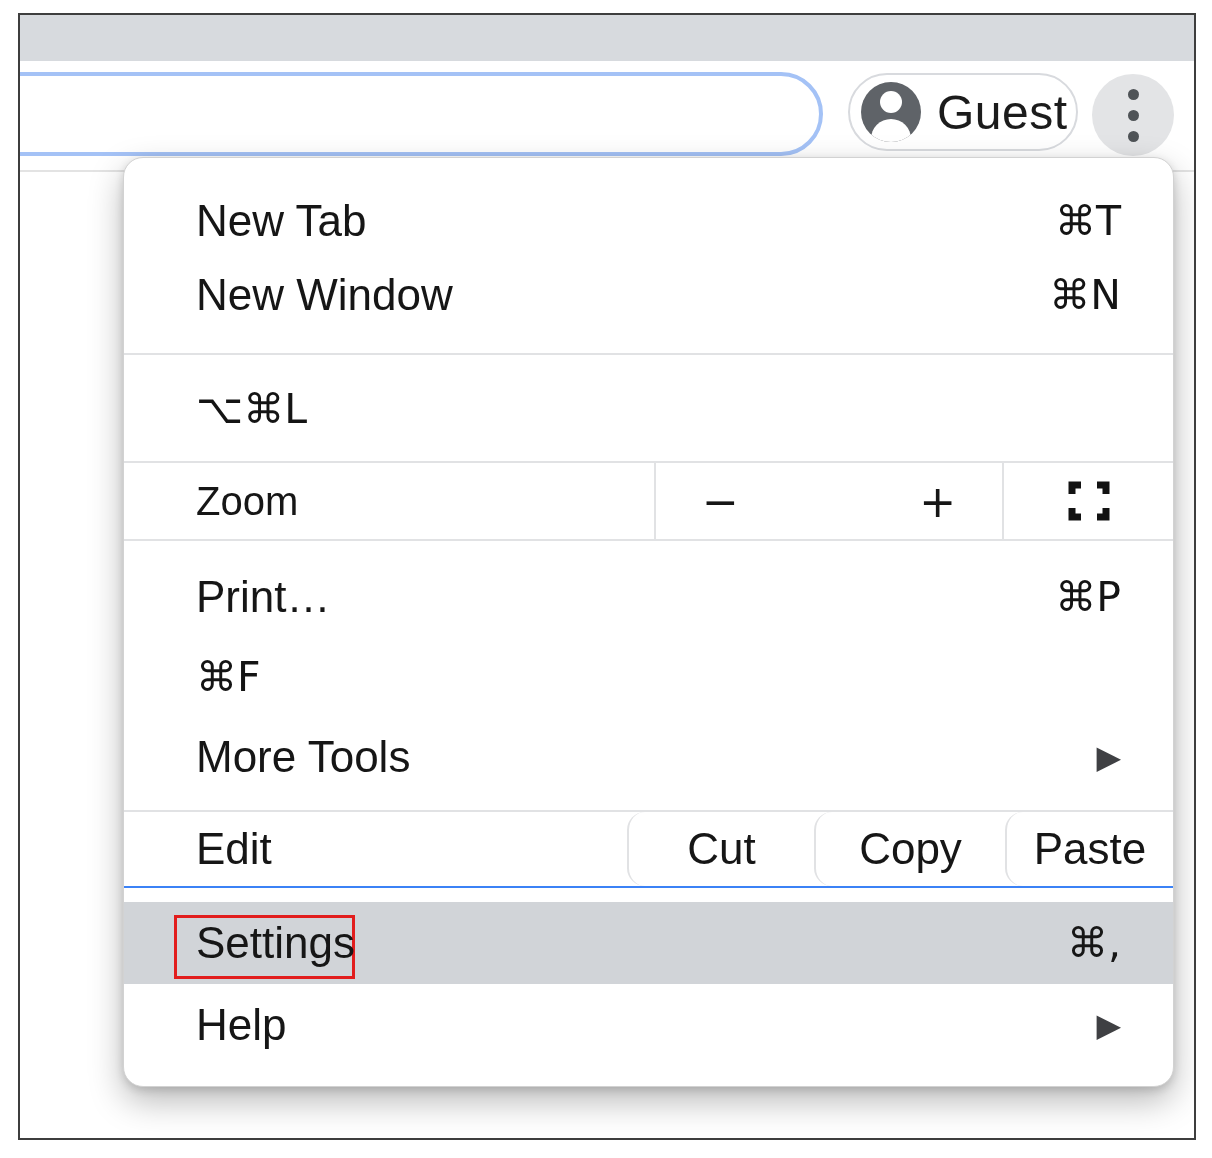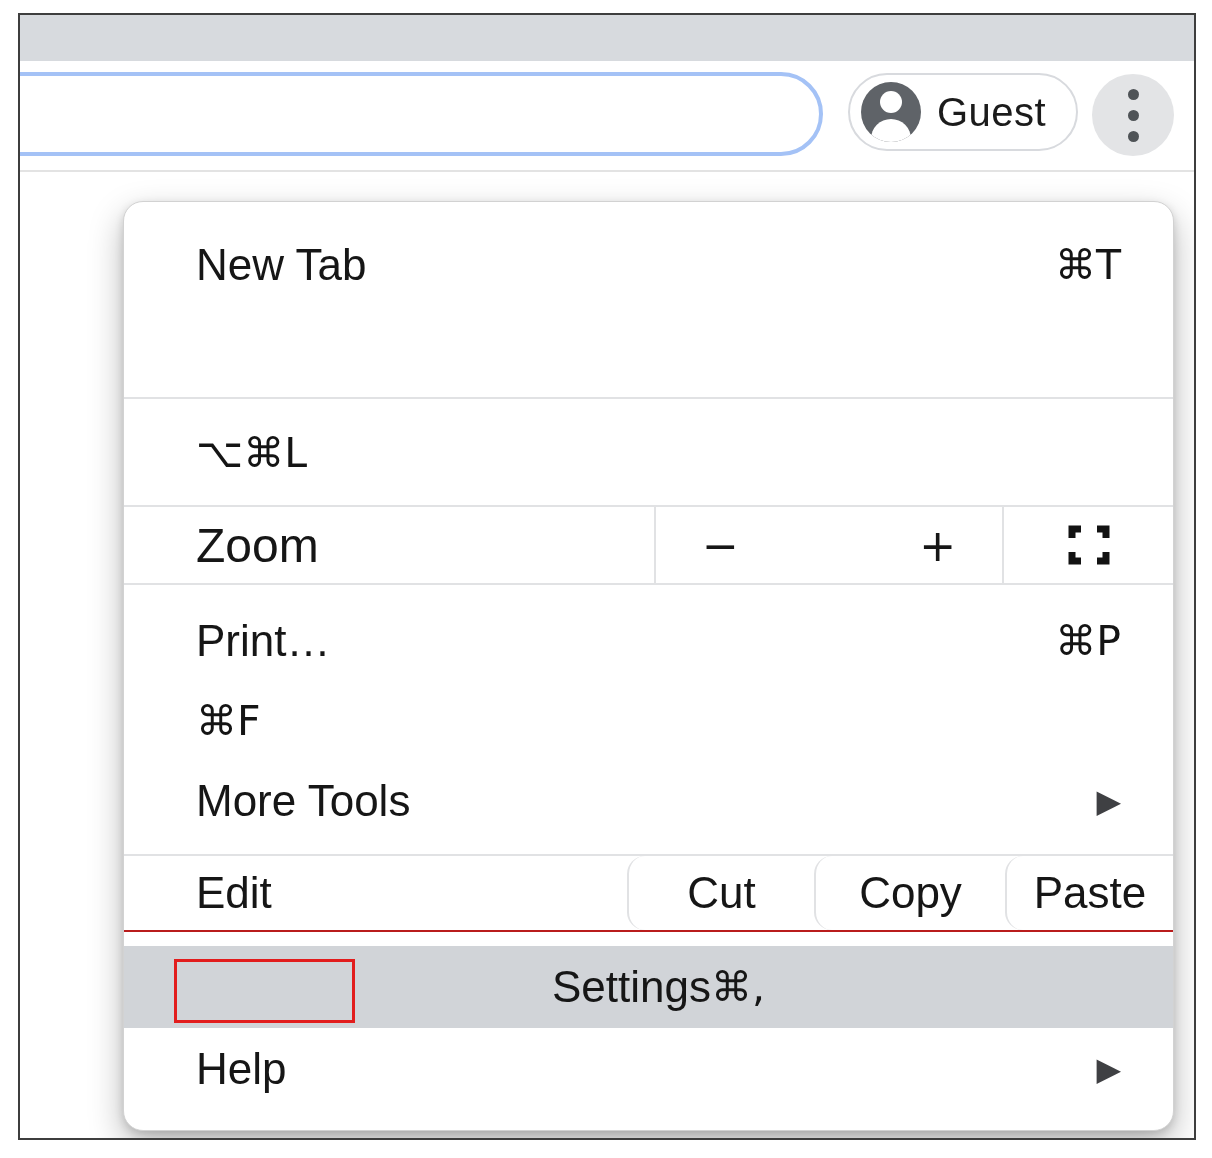--- a/index.html
+++ b/index.html
@@ -26,69 +26,68 @@
     position: absolute; left: 828px; top: 58px; width: 230px; height: 78px;
     background: #fff; border: 2px solid #d8dade; border-radius: 40px;
     display: flex; align-items: center; padding-left: 11px; gap: 16px;
   }
   .avatar {
     width: 60px; height: 60px; border-radius: 50%; background: #5f6368;
     position: relative; overflow: hidden; flex: 0 0 auto;
   }
   .avatar .head { position: absolute; left: 19px; top: 9px; width: 22px; height: 22px; background: #fff; border-radius: 50%; }
   .avatar .torso { position: absolute; left: 10px; top: 37px; width: 40px; height: 26px; background: #fff; border-radius: 20px 20px 6px 6px; }
-  .profile-label { font-size: 40px; color: #1b1b1b; letter-spacing: 0.5px; }
+  .profile-label { font-size: 48px; color: #1b1b1b; letter-spacing: 0.5px; }
 
   .menu-btn {
     position: absolute; left: 1072px; top: 59px; width: 82px; height: 82px;
     border-radius: 50%; background: #e3e4e6;
     display: flex; align-items: center; justify-content: center;
   }
   .kebab { display: flex; flex-direction: column; gap: 10px; }
   .kebab span { width: 11px; height: 11px; border-radius: 50%; background: #4f5357; }
 
   .app-menu {
     position: absolute; left: 103px; top: 142px; width: 1051px; height: 930px;
     background: #fff; border: 1px solid #d2d2d2; border-radius: 20px;
     box-shadow: 0 14px 34px rgba(0,0,0,0.28), 0 3px 8px rgba(0,0,0,0.14);
-    margin-top: 44px;
   }
   .mi {
     position: absolute; left: 0; width: 100%; height: 74px;
     display: flex; align-items: center; justify-content: space-between;
     padding: 0 52px 0 72px; font-size: 44px;
   }
   .mi .shortcut { font-family: "DejaVu Sans", sans-serif; font-size: 41px; color: #141414; }
   .sep { position: absolute; left: 0; width: 100%; height: 2px; background: #e1e2e4; }
   .arrow { font-family: "DejaVu Sans", sans-serif; font-size: 32px; color: #3f4043; }
 
   .zoom-row {
     position: absolute; left: 0; top: 303px; width: 100%; height: 80px;
     border-top: 2px solid #e1e2e4; border-bottom: 2px solid #e1e2e4;
     display: grid; grid-template-columns: 530px 348px 1fr;
   }
   .zoom-row .cell { display: flex; align-items: center; }
-  .zoom-label { padding-left: 72px; font-size: 48px; }
+  .zoom-label { padding-left: 72px; font-size: 40px; }
   .zoom-controls { border-left: 2px solid #e1e2e4; justify-content: space-between; padding: 0 46px; font-size: 44px; }
   .zoom-controls .zbtn { font-family: "DejaVu Sans", sans-serif; }
   .fullscreen-cell { border-left: 2px solid #e1e2e4; justify-content: center; }
 
   .edit-row {
     position: absolute; left: 0; top: 652px; width: 100%; height: 78px;
-    border-top: 2px solid #e1e2e4; border-bottom: 2px solid #b91c1c;
+    border-top: 2px solid #e1e2e4; border-bottom: 2px solid #3b82f6;
     display: grid; grid-template-columns: 503px 187px 191px 1fr;
   }
   .edit-row .cell { display: flex; align-items: center; justify-content: center; font-size: 44px; }
   .edit-row .cell.first { justify-content: flex-start; padding-left: 72px; }
   .edit-row .cell + .cell { border-left: 2px solid #e1e2e4; border-radius: 18px; }
 
   .settings-row {
     position: absolute; left: 0; top: 744px; width: 100%; height: 82px;
     background: #d1d4d8;
-    display: flex; align-items: center; justify-content: center;
+    display: flex; align-items: center; justify-content: space-between;
     padding: 0 52px 0 72px; font-size: 44px;
   }
   .settings-row .shortcut { font-family: "DejaVu Sans", sans-serif; font-size: 41px; }
   .annotation-box {
     position: absolute; left: 50px; top: 757px; width: 181px; height: 64px;
     border: 3px solid #e21d1d; background: transparent; z-index: 2;
   }
   .settings-row .label { position: relative; z-index: 3; }
 
   .fs-icon { display: block; }
@@ -122,20 +121,24 @@
         </div>
       </div>
 
       <div class="app-menu">
 
         <div class="mi" style="top:26px">
           <span class="label">New Tab</span>
           <span class="shortcut">⌘T</span>
         </div>
 
+        <div class="mi" style="top:100px">
+          <span class="label">New Window</span>
+          <span class="shortcut">⌘N</span>
+        </div>
 
         <div class="sep" style="top:195px"></div>
 
         <div class="mi" style="top:214px">
           <span class="shortcut">⌥⌘L</span>
         </div>
 
         <div class="zoom-row">
           <div class="cell zoom-label">Zoom</div>
           <div class="cell zoom-controls">

